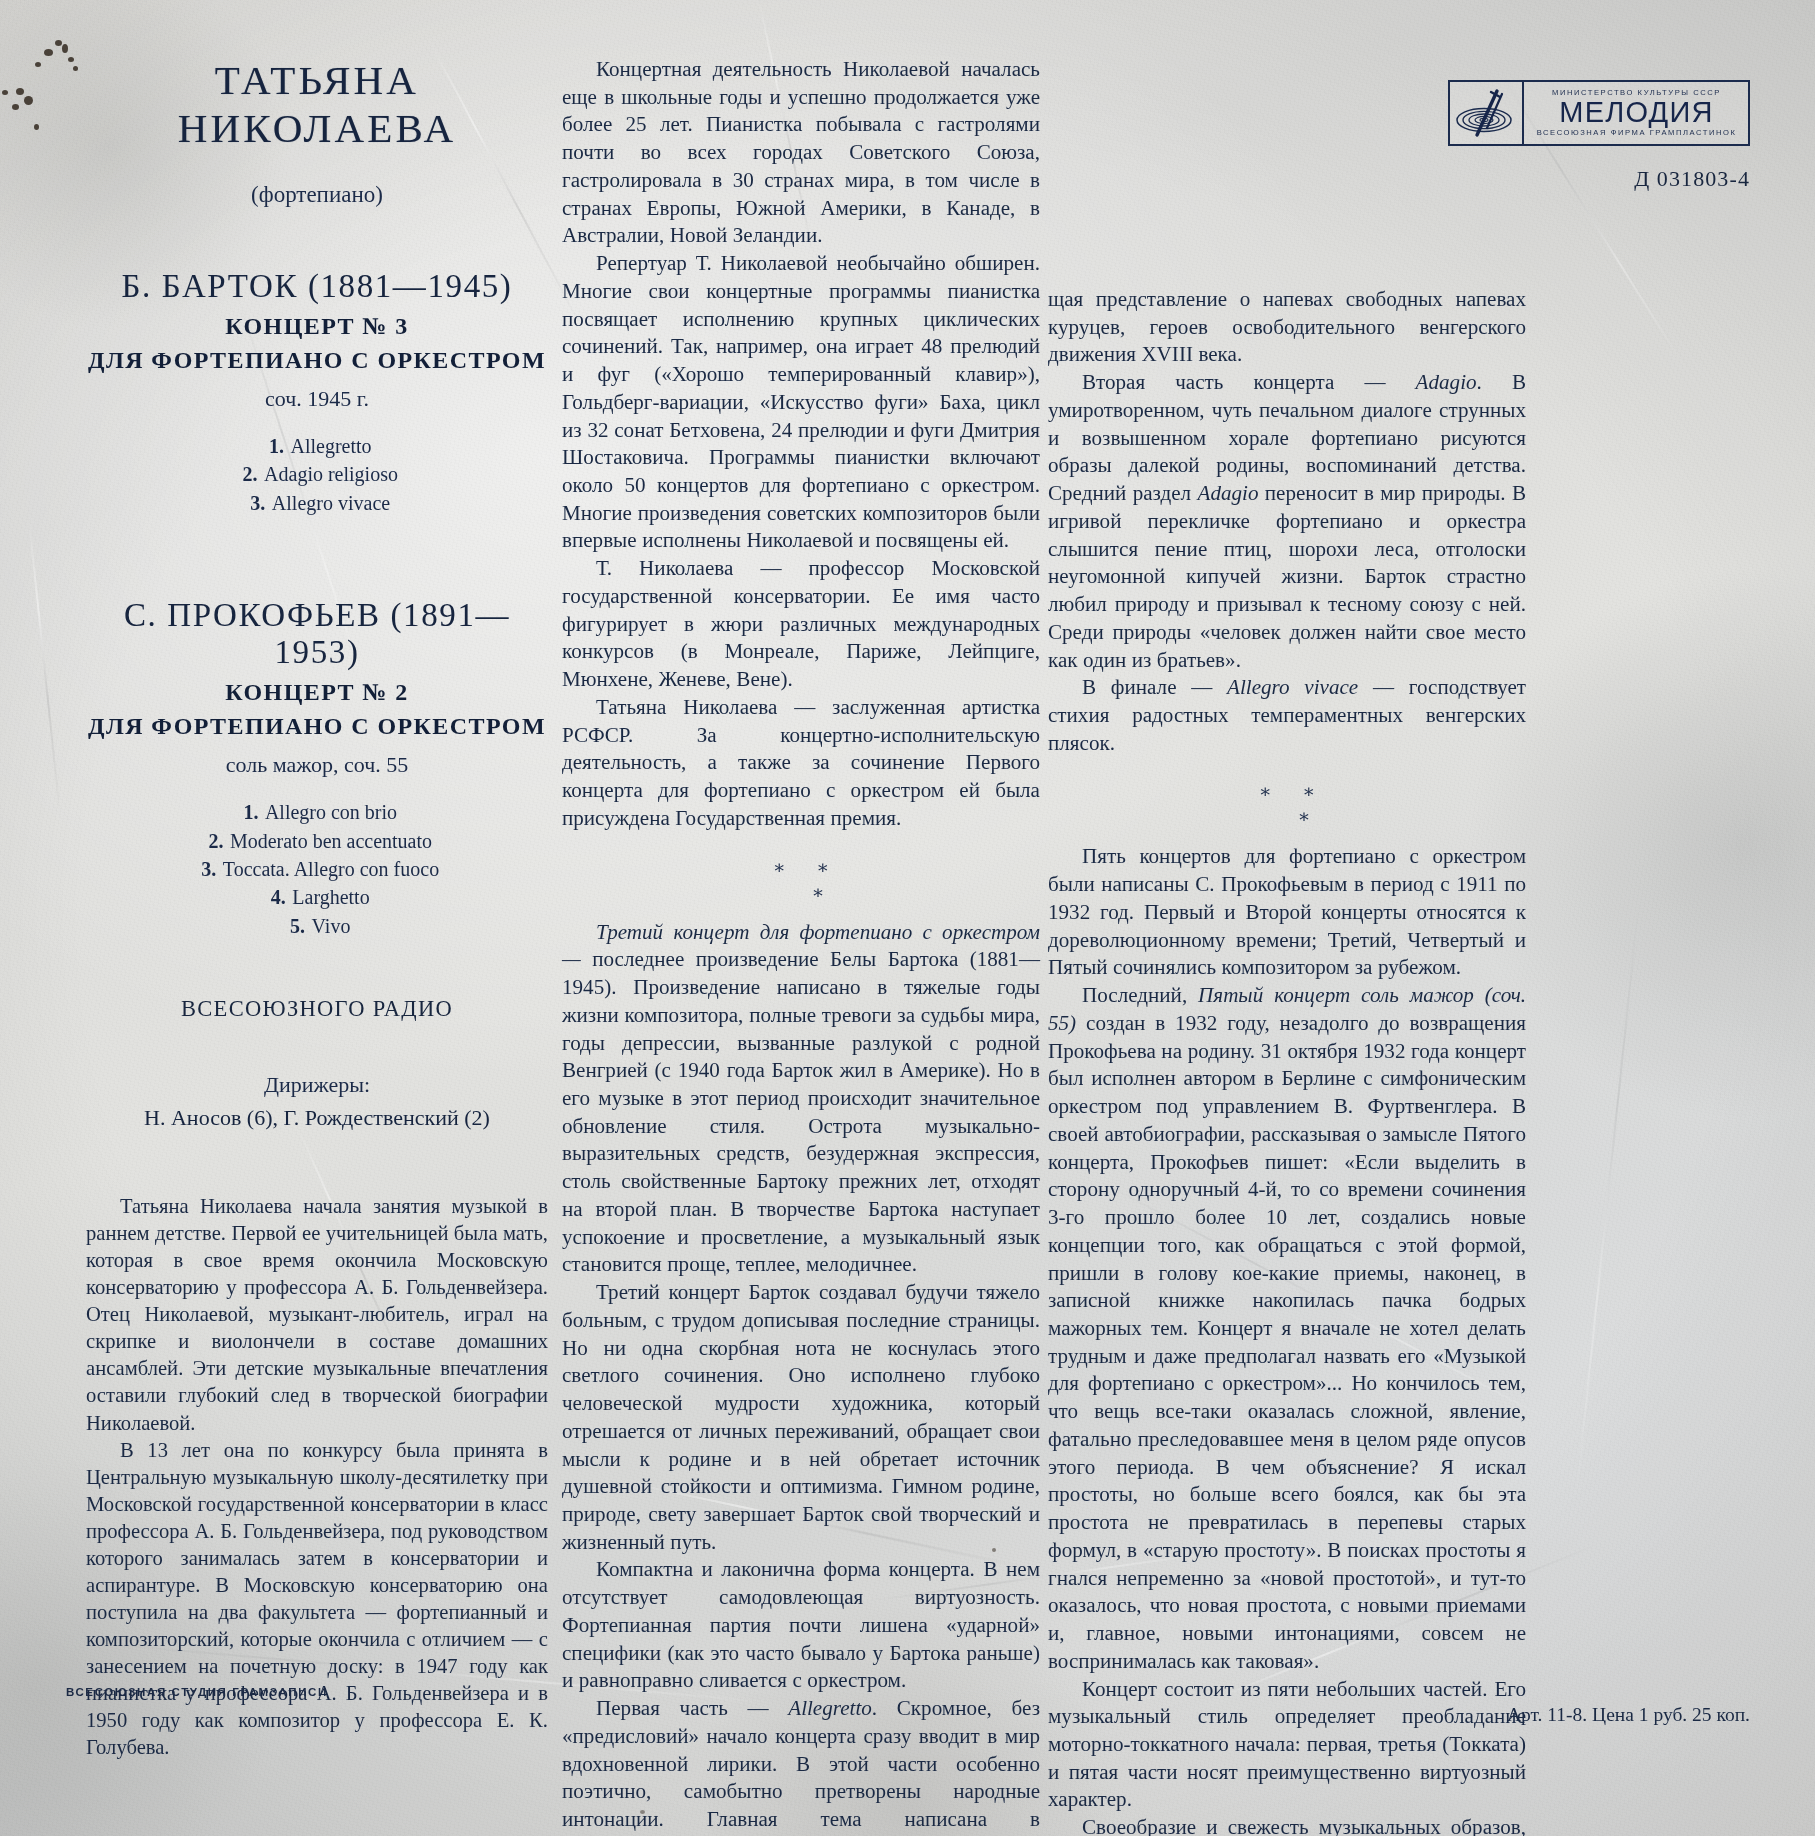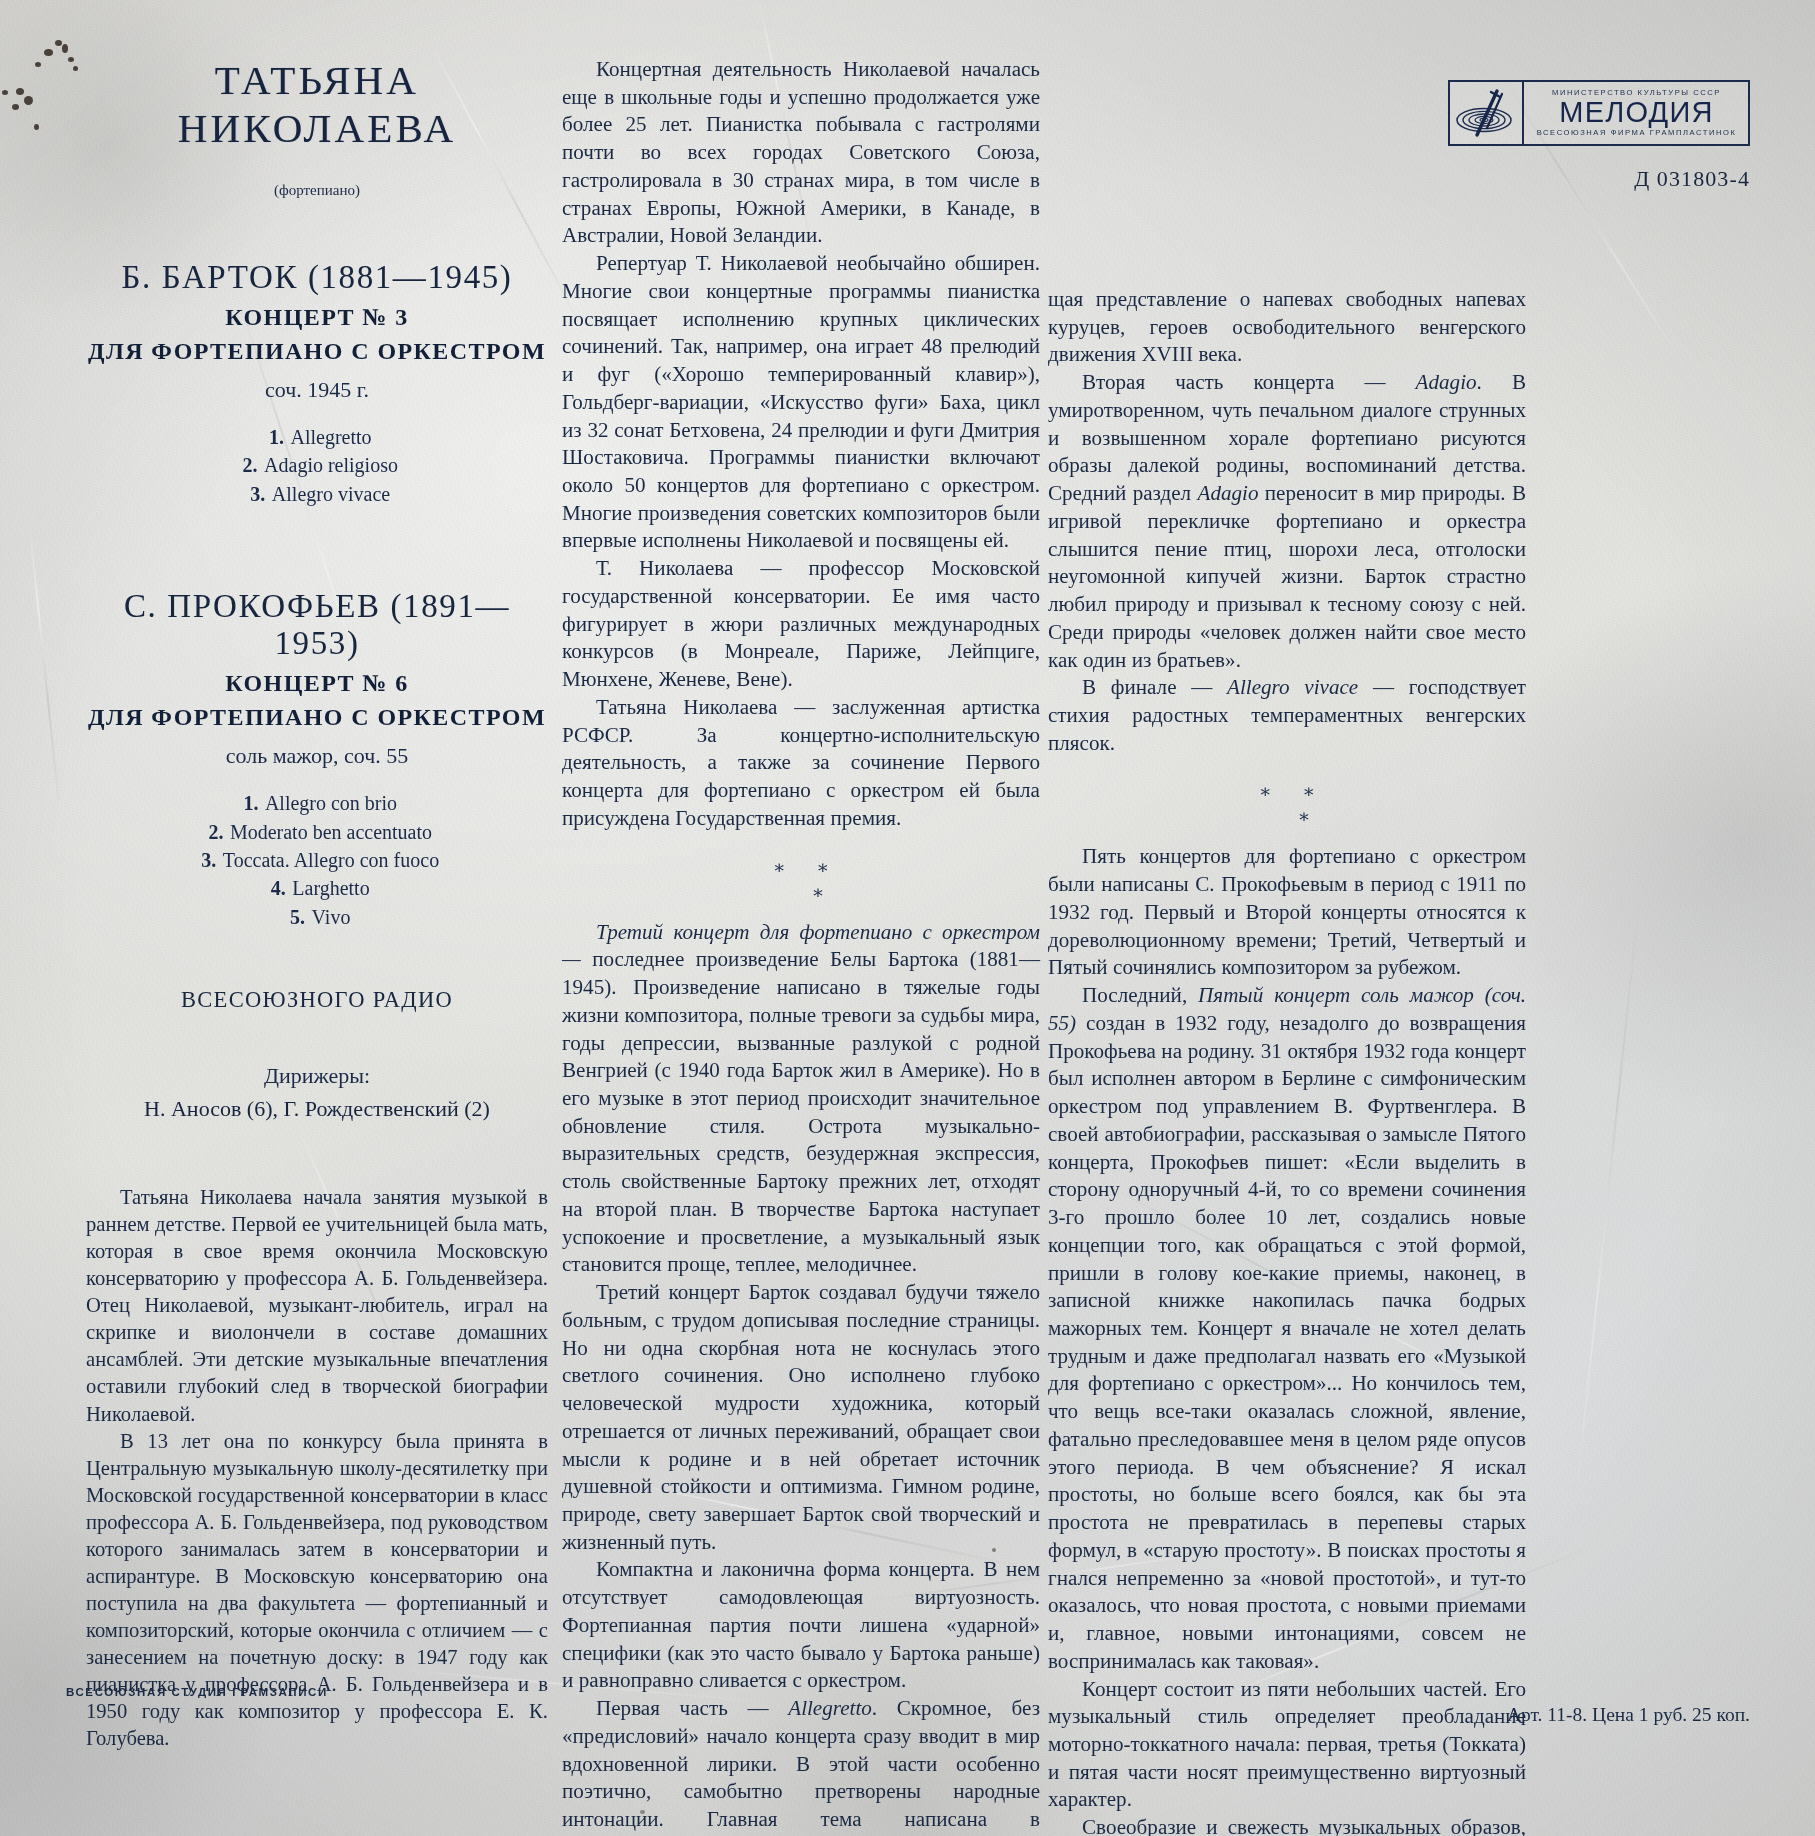--- a/index.html
+++ b/index.html
@@ -90,21 +90,21 @@
     text-align: center;
     font-size: 41px;
     letter-spacing: 3.2px;
     font-weight: 400;
     color: #16243f;
     text-shadow: 0 0 1px rgba(25,40,70,.35);
   }
   .artist-instrument {
     margin-top: 30px;
     text-align: center;
-    font-size: 15px;
+    font-size: 23px;
     color: #1c2b49;
   }
 
   .work { text-align: center; }
   .work-composer {
     font-size: 33px;
     letter-spacing: 1.6px;
     color: #17253f;
   }
   .work-title {
@@ -339,21 +339,21 @@
         <ul class="movements">
           <li><span class="num">1.</span><span>Allegretto</span></li>
           <li><span class="num">2.</span><span>Adagio religioso</span></li>
           <li><span class="num">3.</span><span>Allegro vivace</span></li>
         </ul>
       </div>
 
       <div class="work" style="margin-top:80px;">
         <div class="work-composer">С. ПРОКОФЬЕВ (1891—1953)</div>
         <div class="work-title">
-          <span>КОНЦЕРТ № 6</span>
+          <span>КОНЦЕРТ № 2</span>
           <span class="line2">ДЛЯ ФОРТЕПИАНО С ОРКЕСТРОМ</span>
         </div>
         <div class="work-opus">соль мажор, соч. 55</div>
         <ul class="movements">
           <li><span class="num">1.</span><span>Allegro con brio</span></li>
           <li><span class="num">2.</span><span>Moderato ben accentuato</span></li>
           <li><span class="num">3.</span><span>Toccata. Allegro con fuoco</span></li>
           <li><span class="num">4.</span><span>Larghetto</span></li>
           <li><span class="num">5.</span><span>Vivo</span></li>
         </ul>

